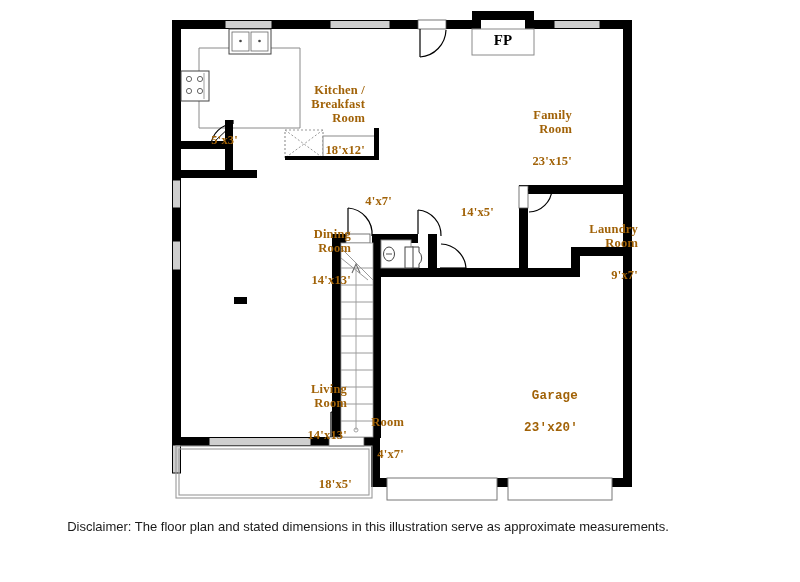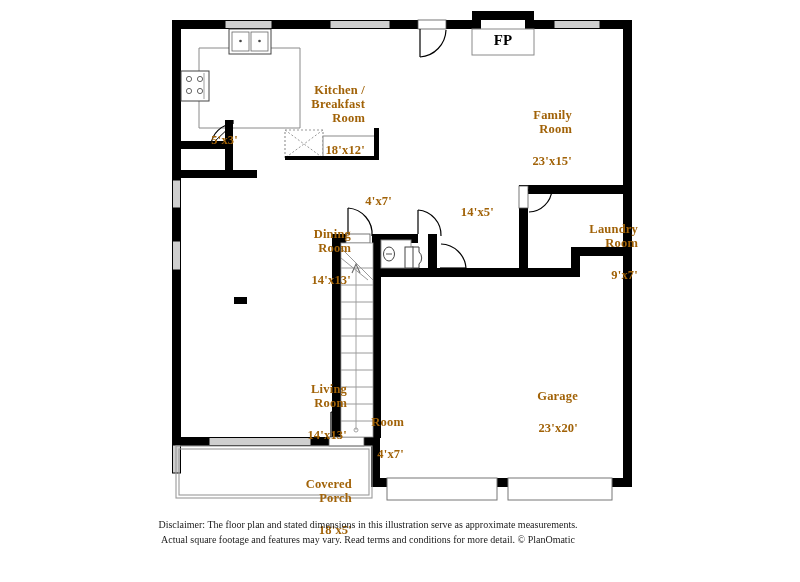--- a/index.html
+++ b/index.html
@@ -30,22 +30,22 @@
   .rlabel .dm{display:block;font-size:12.5px;}
   .dimonly{font-size:12.5px;font-weight:bold;}
   .fpbox{
     position:absolute;
     font-size:15px;font-weight:bold;text-align:center;
     font-family:"Liberation Serif", serif;
   }
   #disclaimer{
     position:absolute;left:0;top:518px;width:736px;
     text-align:center;
-    font-family:Liberation Serif, serif;
-    font-size:10px;
+    font-family:Liberation Sans, sans-serif;
+    font-size:13px;
     line-height:1.45;
     color:#1a1a1a;
   }
   #disclaimer .l1,#disclaimer .l2{display:block;}
 </style>
 </head>
 <body>
 
 <div id="plan">
   <svg viewBox="0 0 800 582" xmlns="http://www.w3.org/2000/svg">
@@ -279,37 +279,34 @@
     <span class="nm">Living
 Room</span>
     <span class="dm">14'x13'</span>
   </div>
 
   <div class="rlabel" style="left:294px;top:397px;width:110px;">
     <span class="nm">Room</span>
     <span class="dm">4'x7'</span>
   </div>
 
-  <div class="rlabel" style="left:428px;top:371px;width:150px;">
+  <div class="rlabel" style="left:428px;top:371px;width:150px;font-family:Liberation Mono, monospace;">
     <span class="nm">Garage</span>
     <span class="dm">23'x20'</span>
   </div>
 
   <div class="rlabel" style="left:202px;top:459px;width:150px;">
-    <span class="nm">Covered
-Porch</span>
     <span class="dm">18'x5'</span>
   </div>
 
   <div class="rlabel dimonly" style="left:168px;top:133px;width:70px;">5'x3'</div>
 
   <div class="rlabel dimonly" style="left:322px;top:194px;width:70px;">4'x7'</div>
 
   <div class="rlabel dimonly" style="left:414px;top:205px;width:80px;">14'x5'</div>
 
   <div class="fpbox" style="left:472px;top:32px;width:62px;">FP</div>
 
 </div>
 
 <div id="disclaimer">
   <span class="l1">Disclaimer: The floor plan and stated dimensions in this illustration serve as approximate measurements.</span>
-  <span class="l2">Actual square footage and features may vary. Read terms and conditions for more detail. © PlanOmatic</span>
 </div>
 
 </body></html>

